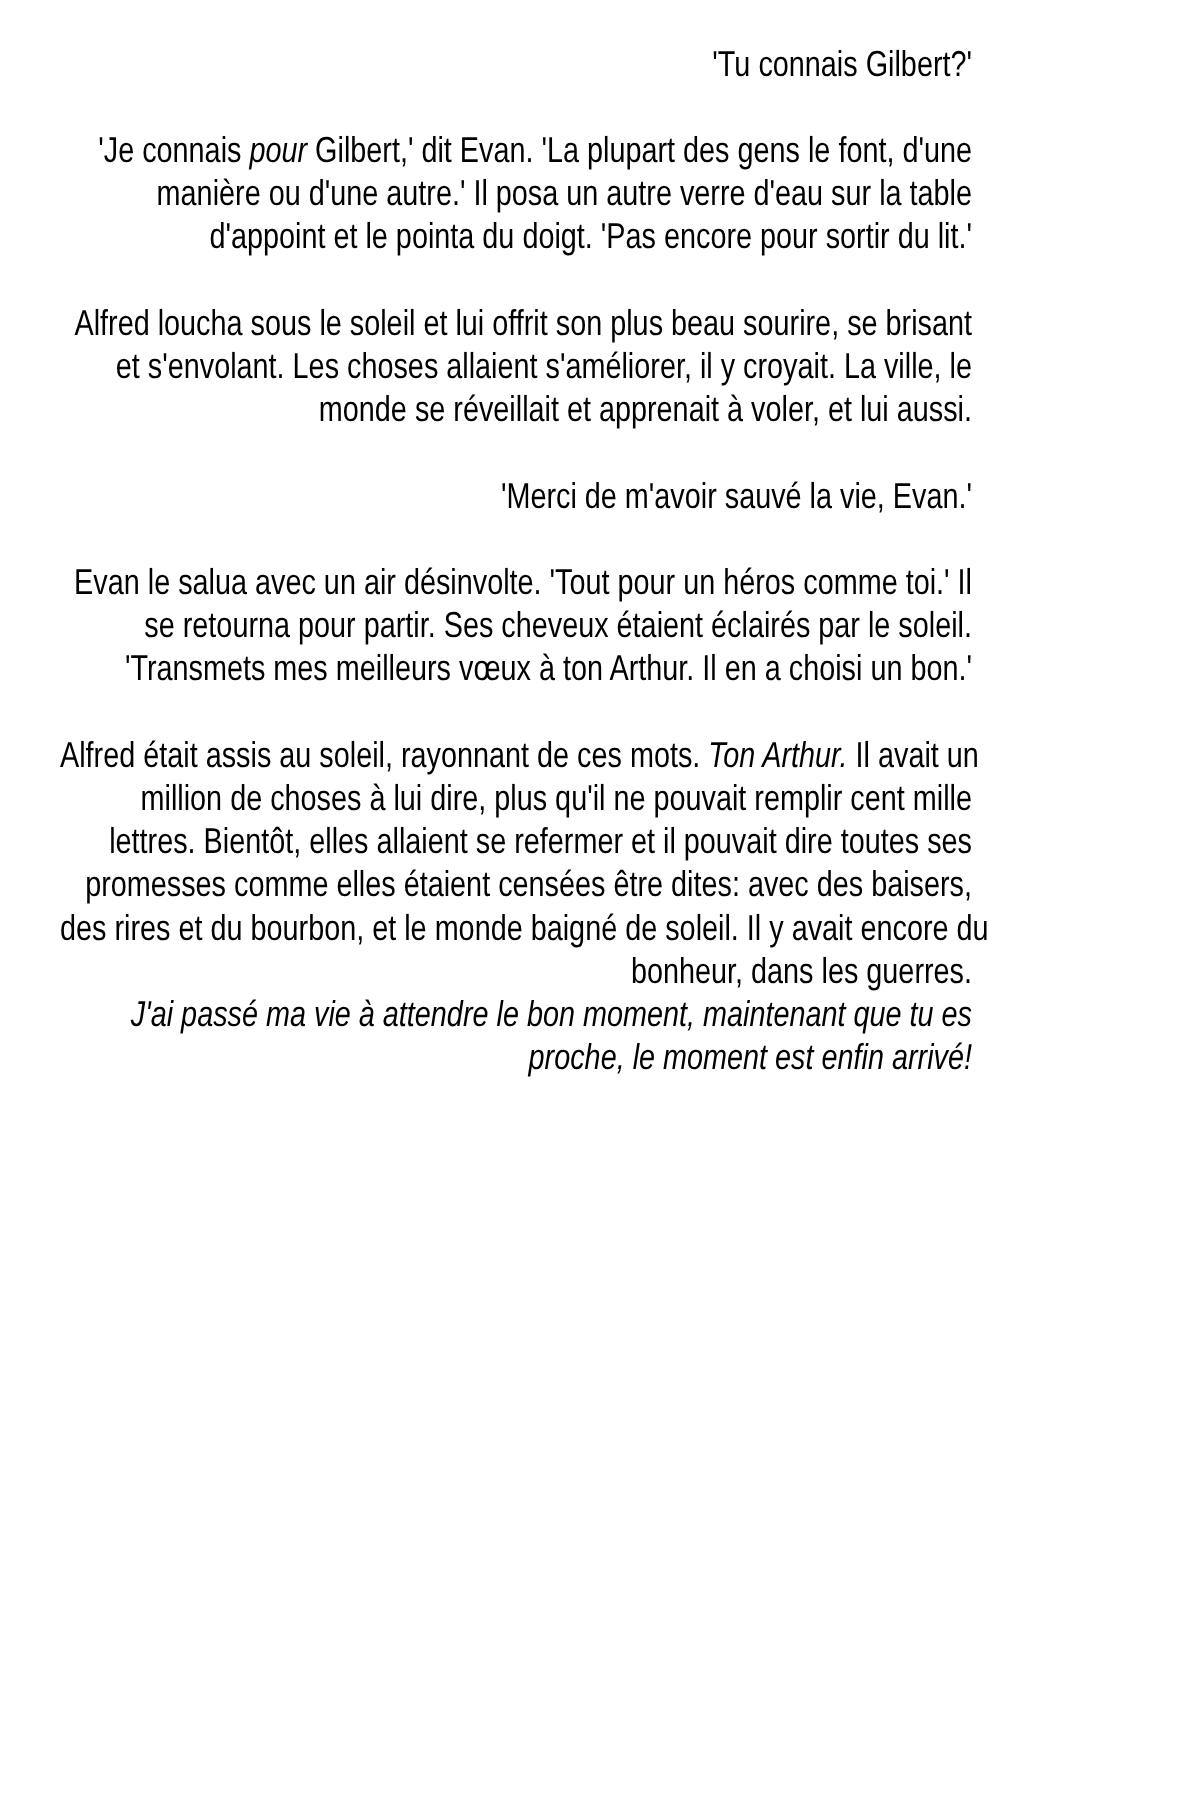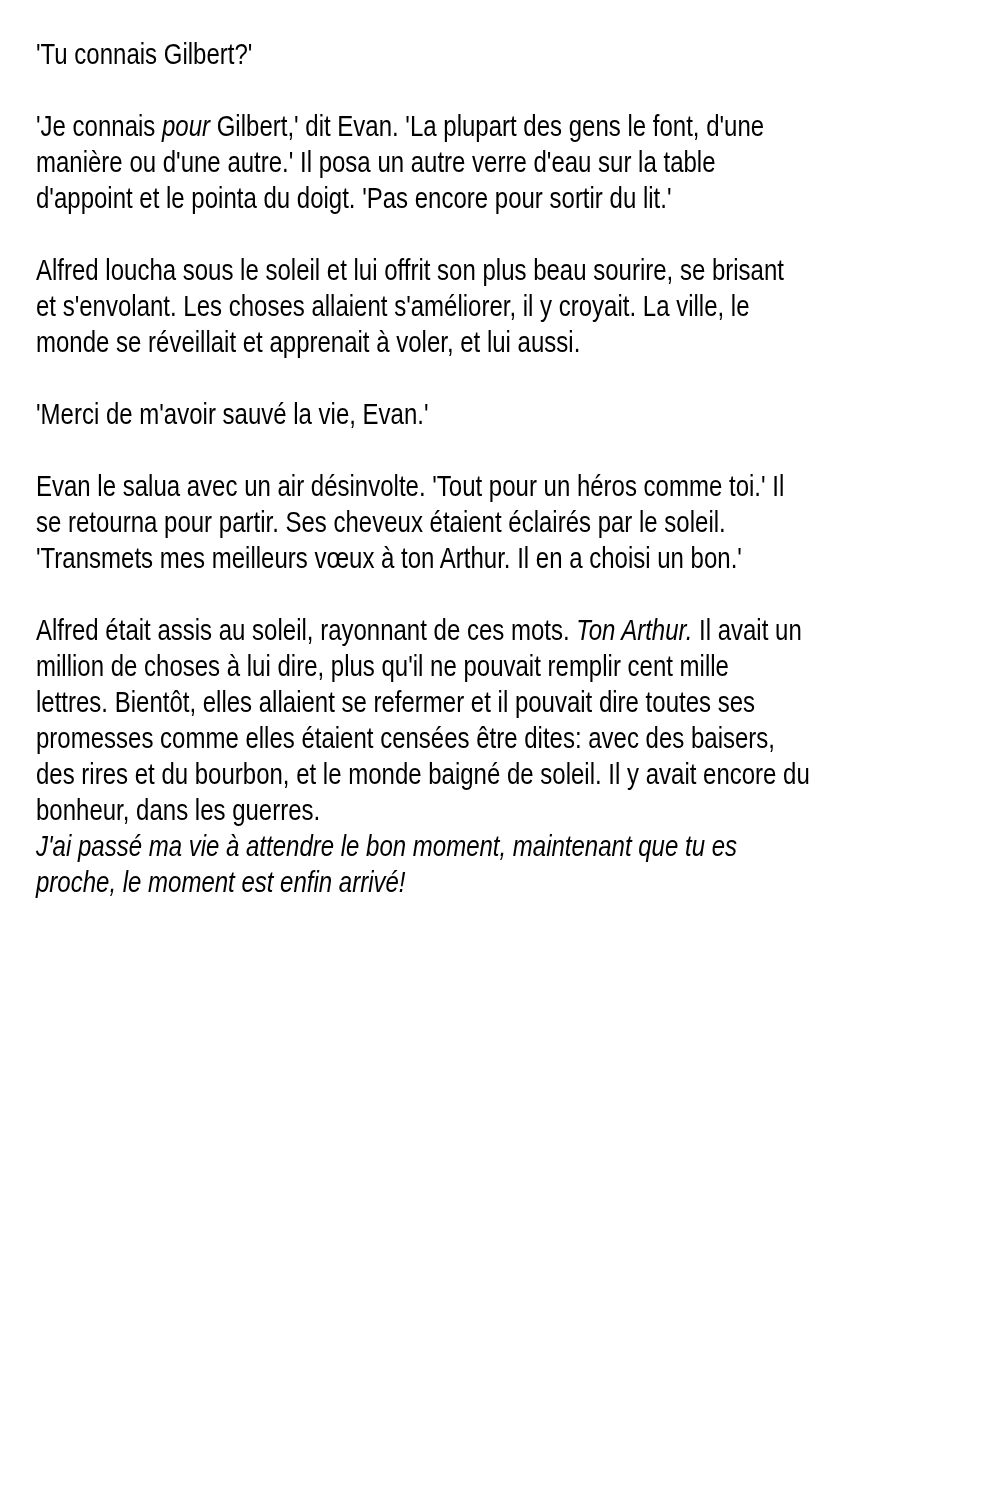--- a/index.html
+++ b/index.html
@@ -9,22 +9,23 @@
     overflow: hidden;
   }
   body {
     width: 1000px;
     height: 1500px;
   }
   .page {
     box-sizing: border-box;
     width: 1000px;
     height: 1500px;
-    padding: 36px 0 0 36px;
+    padding: 36px 0 0 50px;
     overflow: hidden;
+    text-align: right;
   }
   .text-block {
     font-family: "Liberation Sans", "DejaVu Sans", sans-serif;
     font-size: 30px;
     line-height: 36px;
     color: #000000;
     transform: scaleX(0.80);
     transform-origin: 0 0;
   }
   .paragraph + .paragraph {

